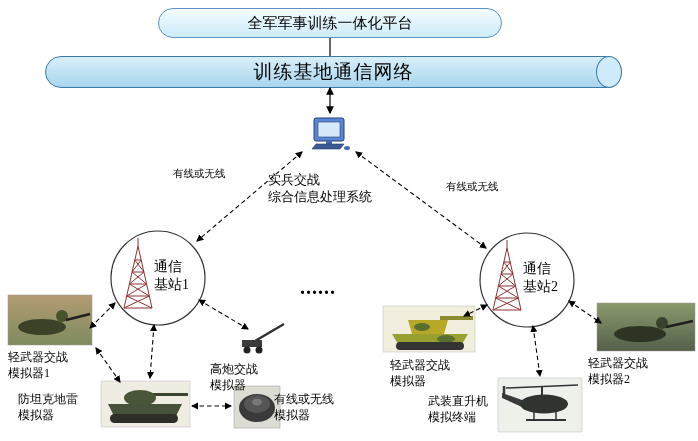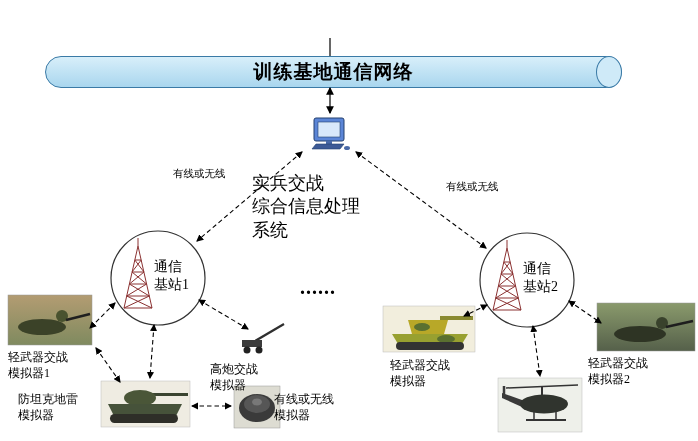--- a/index.html
+++ b/index.html
@@ -35,52 +35,55 @@
   }
   .cylinder-cap {
     position: absolute;
     right: -1px; top: -1.5px;
     width: 26px; height: 32px;
     border: 1.5px solid #3a7aa6;
     border-radius: 50%;
     background: #cfeaf8;
   }
   .cylinder-text {
-    font-size: 19px; font-weight: bold; color: #000;
+    font-size: 19px; font-weight: normal; color: #000;
     letter-spacing: 1px; z-index: 2;
   }
   svg.layer {
     position: absolute; left: 0; top: 0;
   }
   .lbl {
     position: absolute;
     white-space: pre-line;
     color: #000;
     line-height: 1.3;
     font-size: 12px;
   }
-  .lbl-system   { left: 252px; top: 172px; width: 124px; font-size: 18px; }
+  .lbl-system   { left: 268px; top: 172px; width: 124px; font-size: 13px; }
   .lbl-linkL    { left: 173px; top: 167px; width: 74px;  font-size: 10.5px; }
   .lbl-linkR    { left: 446px; top: 180px; width: 74px;  font-size: 10.5px; }
   .lbl-station1 { left: 154px; top: 258px; width: 52px;  font-size: 14px; }
   .lbl-station2 { left: 523px; top: 260px; width: 52px;  font-size: 14px; }
   .lbl-ellipsis { left: 300px; top: 274px; width: 62px;  font-size: 20px; font-weight: bold; letter-spacing: 1px; }
   .lbl-light1   { left: 8px;   top: 350px; width: 90px; }
   .lbl-aagun    { left: 210px; top: 354px; width: 80px; margin-top: 8px; }
   .lbl-tank     { left: 18px;  top: 392px; width: 90px; }
   .lbl-mine     { left: 274px; top: 392px; width: 74px; }
   .lbl-arty     { left: 390px; top: 358px; width: 80px; }
   .lbl-light2   { left: 588px; top: 356px; width: 86px; }
   .lbl-heli     { left: 428px; top: 394px; width: 80px; }
 </style>
 </head>
 <body>
 
 <div class="canvas">
 
+  <div class="platform-box">
+    <span>全军军事训练一体化平台</span>
+  </div>
 
   <div class="cylinder">
     <div class="cylinder-cap"></div>
     <span class="cylinder-text">训练基地通信网络</span>
   </div>
 
   <svg class="layer" width="698" height="441" viewBox="0 0 698 441">
     <defs>
       <marker id="ah" viewBox="0 0 10 10" refX="8.5" refY="5" markerWidth="6.5" markerHeight="6.5" orient="auto-start-reverse">
         <path d="M0,0 L10,5 L0,10 z" fill="#000"></path>
@@ -216,14 +219,16 @@
   <div class="lbl lbl-aagun">高炮交战
 模拟器</div>
   <div class="lbl lbl-tank">防坦克地雷
 模拟器</div>
   <div class="lbl lbl-mine">有线或无线
 模拟器</div>
   <div class="lbl lbl-arty">轻武器交战
 模拟器</div>
   <div class="lbl lbl-light2">轻武器交战
 模拟器2</div>
+  <div class="lbl lbl-heli">武装直升机
+模拟终端</div>
 
 </div>
 
 </body></html>

